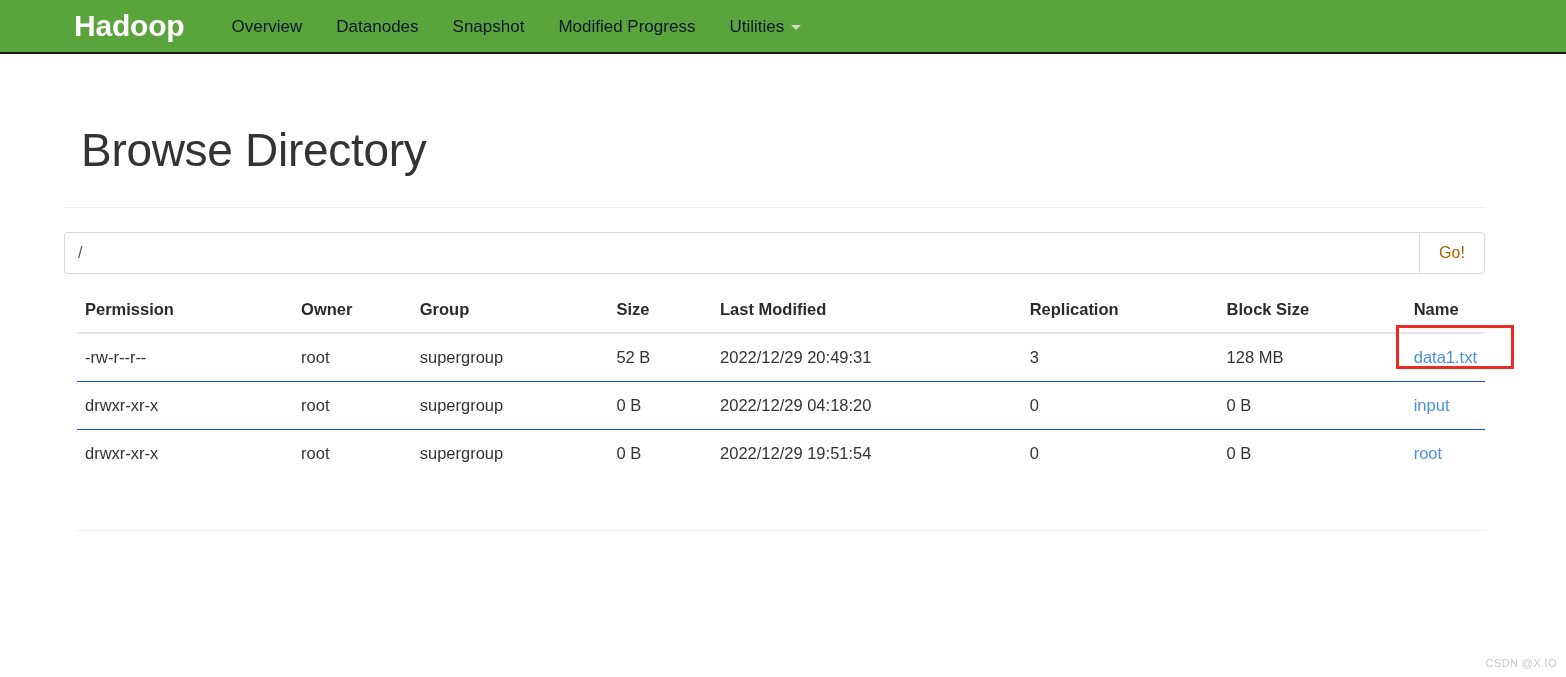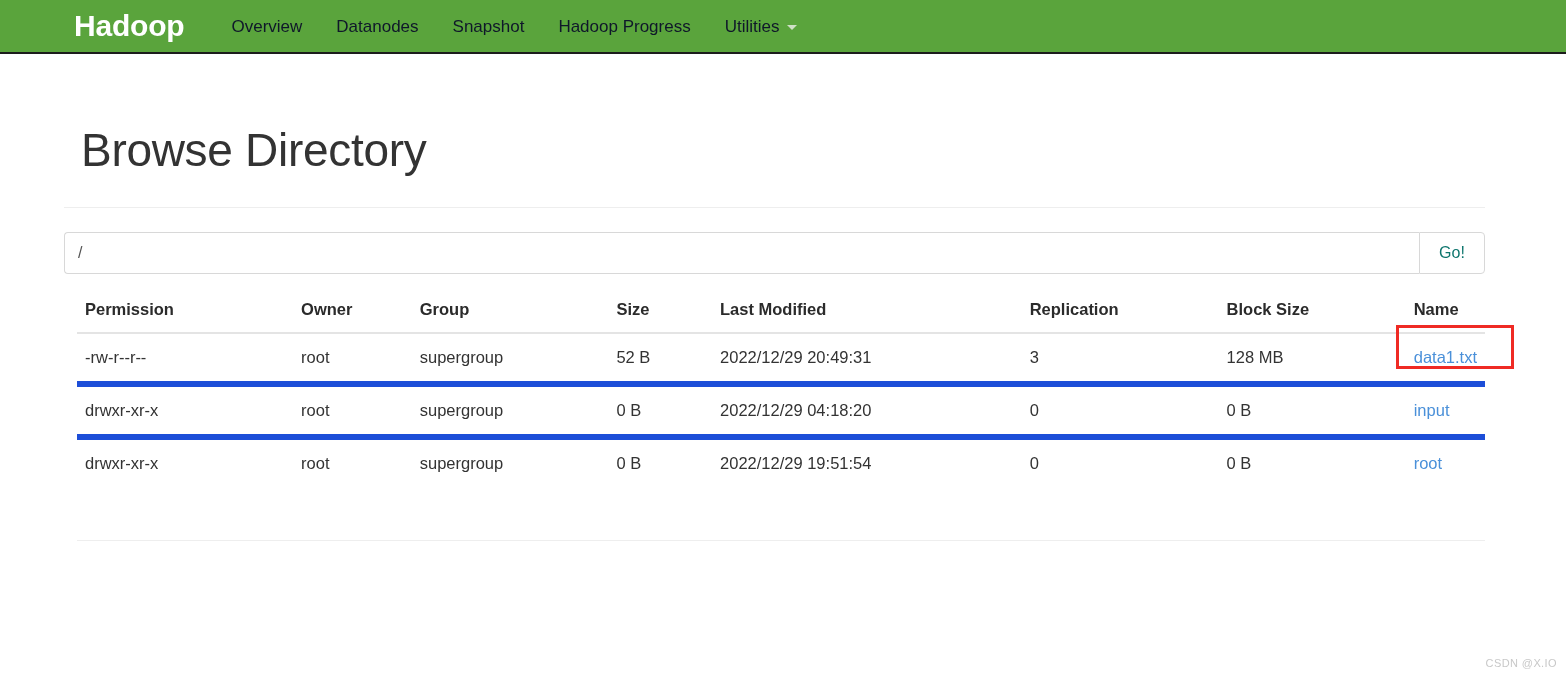--- a/index.html
+++ b/index.html
@@ -105,21 +105,21 @@
     outline: none;
     background: #ffffff;
   }
   .go-btn {
     width: 66px;
     height: 42px;
     box-sizing: border-box;
     border: 1px solid #d8d8d8;
     border-radius: 0 4px 4px 0;
     background: #ffffff;
-    color: #0f766e;
+    color: #a16207;
     font-size: 16px;
     font-family: "Liberation Sans", sans-serif;
     cursor: pointer;
     line-height: 1;
   }
 
   
   .table-wrap {
     margin: 26px 17px 0 13px;
   }
@@ -131,21 +131,21 @@
   table.files th {
     text-align: left;
     font-weight: bold;
     color: #2b2b2b;
     padding: 0 8px 13px 8px;
     border-bottom: 2px solid #e4e4e4;
     white-space: nowrap;
   }
   table.files td {
     padding: 14px 8px;
-    border-top: 6px solid #1d4ed8;
+    border-top: 1px solid #1d4ed8;
     color: #333333;
     white-space: nowrap;
     vertical-align: middle;
   }
   table.files tbody tr:first-child td {
     border-top: none;
   }
   .col-perm      { width: 205px; }
   .col-owner     { width: 105px; }
   .col-group     { width: 185px; }
@@ -199,21 +199,21 @@
 </style>
 </head>
 <body>
 
 <div class="navbar">
   <a class="navbar-brand">Hadoop</a>
   <div class="nav-links">
     <a class="nav-link">Overview</a>
     <a class="nav-link">Datanodes</a>
     <a class="nav-link">Snapshot</a>
-    <a class="nav-link">Hadoop Progress</a>
+    <a class="nav-link">Modified Progress</a>
     <a class="nav-link"><span>Utilities</span><span class="caret"></span></a>
   </div>
 </div>
 
 <div class="container">
 
   <h1 class="page-title">Browse Directory</h1>
   <hr class="title-rule">
 
   <div class="input-group">

